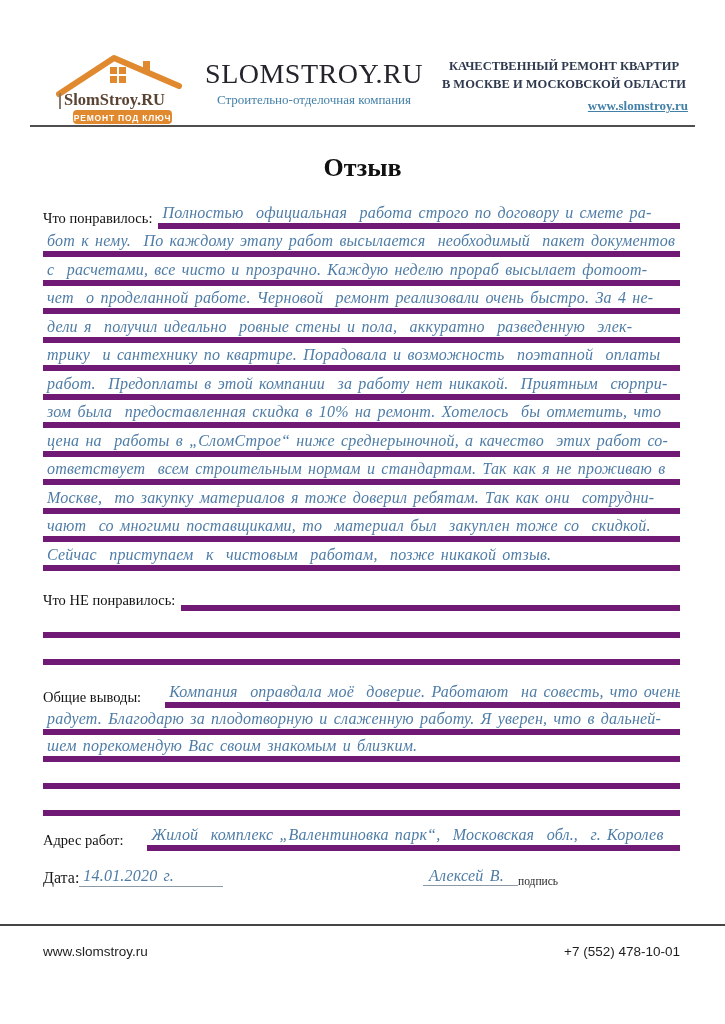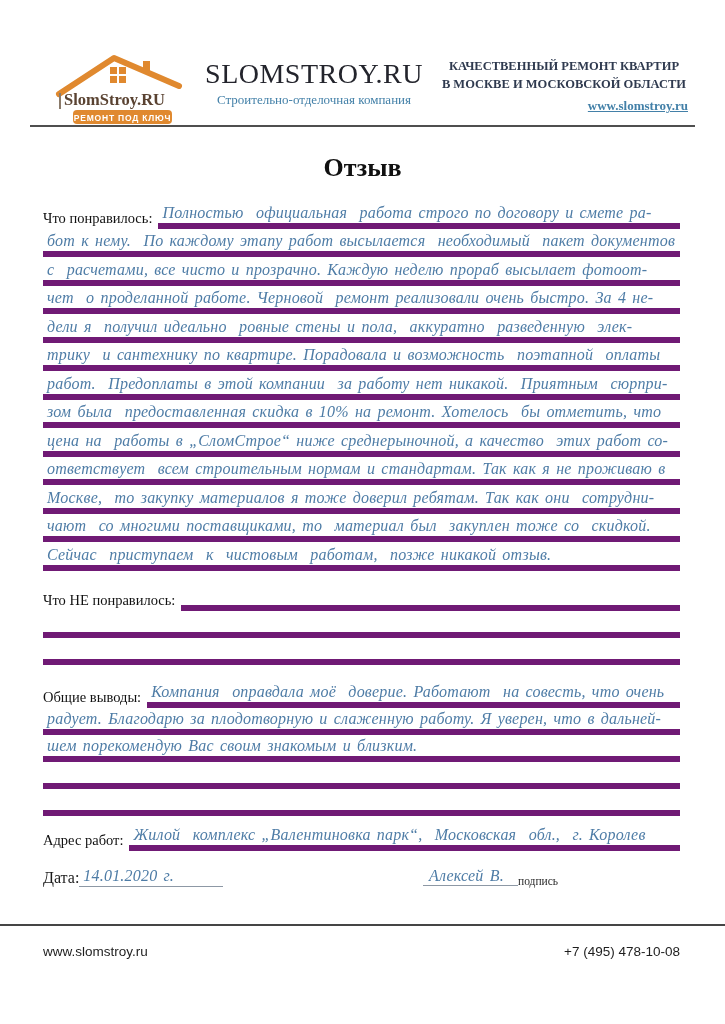--- a/index.html
+++ b/index.html
@@ -100,21 +100,21 @@
   .hw {
     font-family: "Liberation Serif", serif;
     font-style: italic;
     font-size: 16px;
     line-height: 1.05;
     letter-spacing: 0.2px;
     word-spacing: 2px;
     color: #4e7ca6;
     white-space: pre;
   }
-  .blank-line { height: 27px; }
+  .blank-line { height: 27px; gap: 18px; }
   .short { height: 26px; justify-content: flex-end; }
 
   .sec-disliked { margin-top: 14px; }
   .sec-conclusions { margin-top: 16px; }
   .sec-address { margin-top: 8px; }
 
   .date-row {
     display: flex;
     align-items: flex-end;
     margin-top: 10px;
@@ -290,16 +290,16 @@
       <div class="sig-col">
         <span class="sig-fill hw">Алексей В.</span>
         <span class="sig-caption">подпись</span>
       </div>
     </div>
 
   </div>
 
   <div class="footer">
     <span>www.slomstroy.ru</span>
-    <span>+7 (495) 478-10-08</span>
+    <span>+7 (552) 478-10-01</span>
   </div>
 
 </div>
 
 </body></html>

